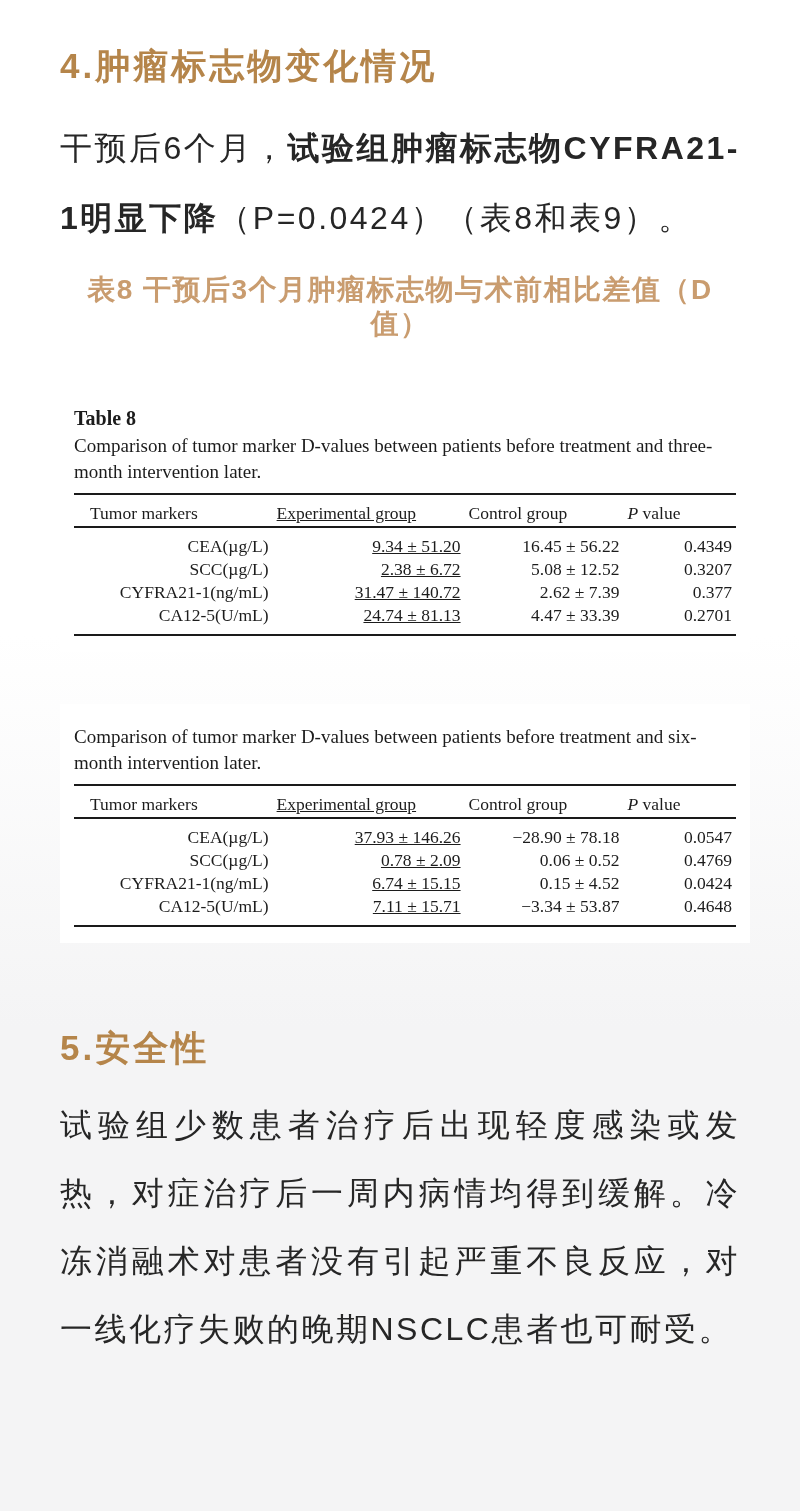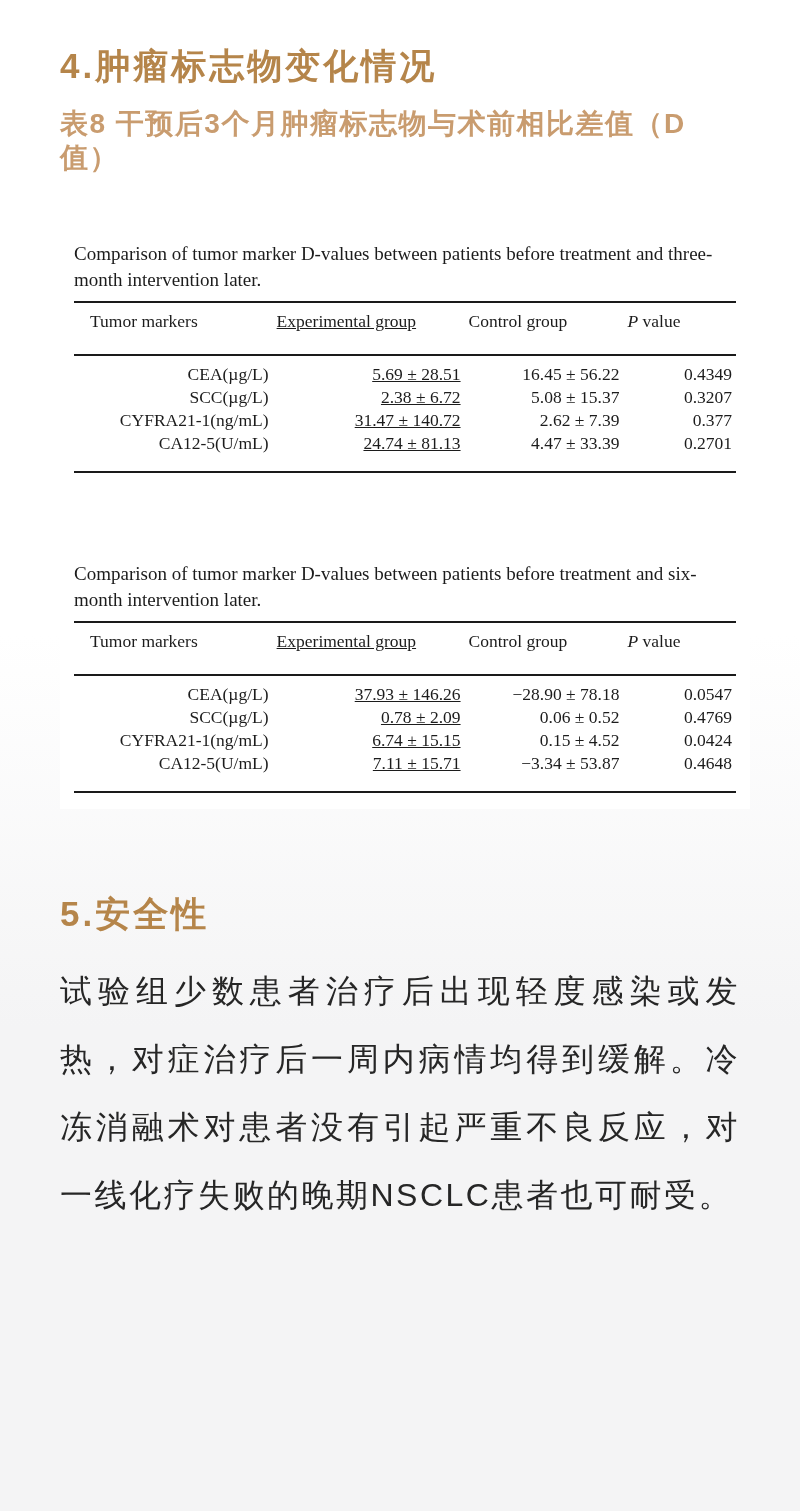--- a/index.html
+++ b/index.html
@@ -20,21 +20,21 @@
   }
   .body-par{
     margin-top:26px;
     font-size:32px; line-height:70px; color:#262626;
     letter-spacing:2.5px;
     text-align:justify;
   }
   .body-par .b{ font-weight:700; }
   .cn-table-caption{
     margin-top:20px;
-    text-align:left; font-size:28px; line-height:34px;
+    text-align:center; font-size:28px; line-height:34px;
     font-weight:700; color:#c99c6f; letter-spacing:1.5px;
   }
   .cap8{ margin-top:20px; }
   .cap9{ margin-top:50px; }
   .table-card{
     width:690px; margin:46px auto 0 auto;
     background:#ffffff;
     padding:18px 14px 16px 14px;
     font-family:"Liberation Serif", serif;
     color:#1c1c1c;
@@ -43,67 +43,69 @@
   .tbl-label{ font-size:20px; font-weight:700; line-height:26px; padding-left:0px; }
   .tbl-desc{ font-size:19px; line-height:26px; margin-top:2px; margin-bottom:8px; }
   table.paper{
     width:100%; border-collapse:collapse;
     font-size:17.5px;
     border-top:2.5px solid #1a1a1a;
     border-bottom:2.5px solid #1a1a1a;
   }
   table.paper thead th{
     text-align:left; font-weight:400;
-    padding:8px 4px 22px 4px;
+    padding:8px 4px 2px 4px;
     border-bottom:2px solid #1a1a1a;
   }
   table.paper tbody td{
     text-align:right; padding:1.5px 4px; line-height:20px;
   }
   table.paper tbody tr:first-child td{ padding-top:8px; }
-  table.paper tbody tr:last-child td{ padding-bottom:18px; }
+  table.paper tbody tr:last-child td{ padding-bottom:9px; }
   table.paper th:first-child, table.paper td:first-child{ padding-left:16px; width:30%; }
   table.paper th:nth-child(2), table.paper td:nth-child(2){ width:29%;text-decoration:underline; }
   table.paper th:nth-child(3), table.paper td:nth-child(3){ width:24%; }
   table.paper th:nth-child(4), table.paper td:nth-child(4){ width:17%; }
   .sec5{ margin-top:84px; }
   .par5{ line-height:68px; margin-top:22px; }
 </style>
 </head>
 <body>
 
 <div class="page">
 
   <h2 class="sec-heading">4.肿瘤标志物变化情况</h2>
 
+  <p class="body-par"><span>干预后6个月，</span><span class="b">试验组肿瘤标志物CYFRA21-1明显下降</span><span>（P=0.0424）（表8和表9）。</span></p>
 
   <div class="cn-table-caption cap8">表8 干预后3个月肿瘤标志物与术前相比差值（D值）</div>
 
   <div class="table-card">
+    <div class="tbl-label">Table 8</div>
     <div class="tbl-desc">Comparison of tumor marker D-values between patients before treatment and three-month intervention later.</div>
     <table class="paper">
       <thead>
         <tr>
             <th>Tumor markers</th>
             <th>Experimental group</th>
             <th>Control group</th>
             <th><i>P</i> value</th>
           </tr>
       </thead>
       <tbody>
           <tr>
             <td>CEA(µg/L)</td>
-            <td>5.69 ± 28.51</td>
+            <td>9.34 ± 51.20</td>
             <td>16.45 ± 56.22</td>
             <td>0.4349</td>
           </tr>
           <tr>
             <td>SCC(µg/L)</td>
             <td>2.38 ± 6.72</td>
-            <td>5.08 ± 15.37</td>
+            <td>5.08 ± 12.52</td>
             <td>0.3207</td>
           </tr>
           <tr>
             <td>CYFRA21-1(ng/mL)</td>
             <td>31.47 ± 140.72</td>
             <td>2.62 ± 7.39</td>
             <td>0.377</td>
           </tr>
           <tr>
             <td>CA12-5(U/mL)</td>

